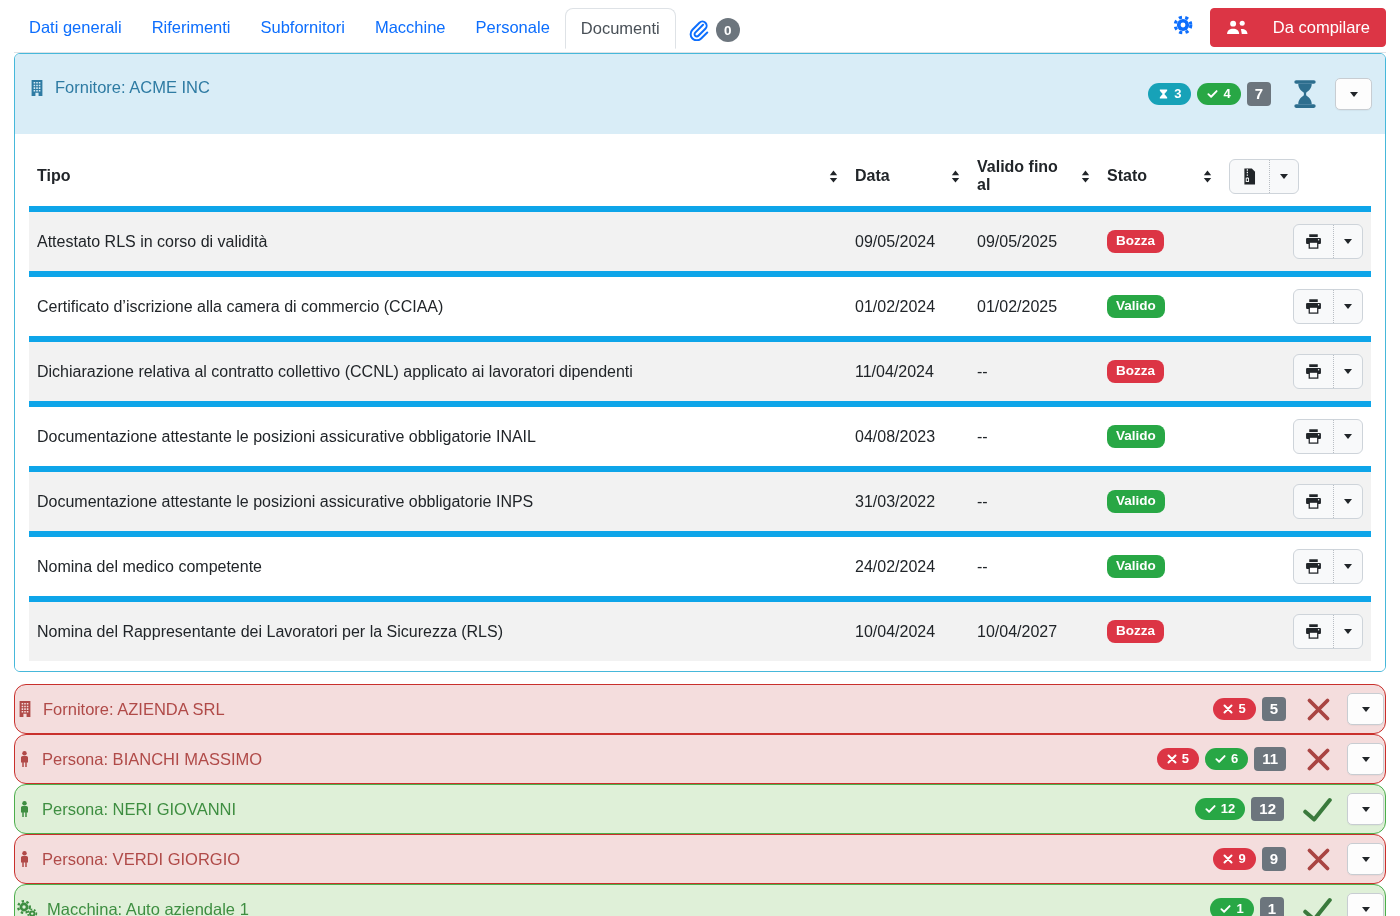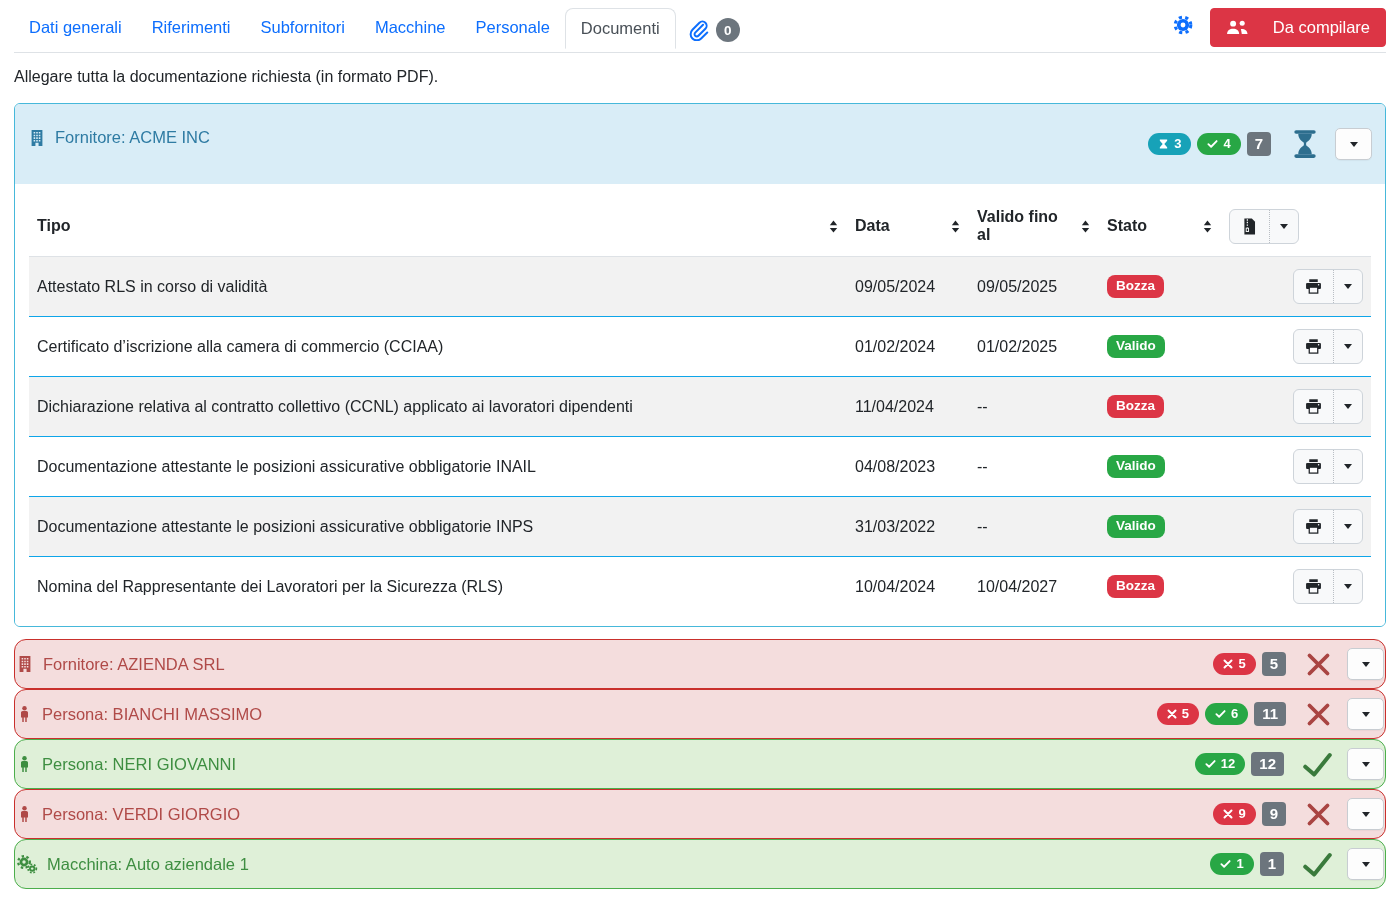--- a/index.html
+++ b/index.html
@@ -41,21 +41,21 @@
   .drop-btn { width:37px; height:32px; background:#fdfdfd; border:1px solid #c8cdd2; border-radius:5px; display:flex; align-items:center; justify-content:center; cursor:pointer; box-shadow:0 1px 1px rgba(0,0,0,.04); }
   .caret { width:0; height:0; border-left:4.5px solid transparent; border-right:4.5px solid transparent; border-top:5.5px solid #212529; }
 
   
   .panel-body { padding:12px 14px 10px 14px; background:#fff; border-radius:0 0 5px 5px; }
   table.docs { width:100%; border-collapse:collapse; color:#212529; }
   table.docs col.c-data { width:122px; } table.docs col.c-valido { width:130px; }
   table.docs col.c-stato { width:122px; } table.docs col.c-actions { width:150px; }
   table.docs th { font-weight:700; text-align:left; padding:12px 8px; font-size:16px; border-bottom:1px solid #dee2e6; }
   table.docs th .th-inner { display:flex; align-items:center; justify-content:space-between; gap:6px; }
-  table.docs td { padding:12px 8px; font-size:16px; border-top:1px solid #0ea5e9; }
+  table.docs td { padding:12px 8px; font-size:16px; border-top:6px solid #0ea5e9; }
   table.docs tbody tr:nth-child(odd) { background:#f2f2f2; }
   td.cell-actions, th.cell-actions { text-align:right; padding-right:8px; }
 
   .status-badge { display:inline-block; color:#fff; font-weight:700; font-size:13.5px; padding:4px 9px; border-radius:8px; line-height:1.1; }
   .status-bozza { background:#dc3545; }
   .status-valido { background:#28a745; }
 
   .split-btn { display:inline-flex; align-items:stretch; background:#f8f9fa; --btn-bg:#f8f9fa; border:1px solid #ced4da; border-radius:6px; overflow:hidden; vertical-align:middle; }
   .split-btn .seg { display:flex; align-items:center; padding:8px 11px; cursor:pointer; }
   .split-btn .seg-caret { padding:8px 10px; border-left:1px dotted #b9bec4; }
@@ -100,21 +100,20 @@
           <circle cx="6.5" cy="4" r="2.7"></circle>
           <path d="M1 13.5c0-3.1 2.4-4.8 5.5-4.8s5.5 1.7 5.5 4.8z"></path>
           <circle cx="14.8" cy="3.6" r="2.3"></circle>
           <path d="M13.6 8.8c3.2-.3 6 1.3 6 4.7h-5.2z"></path>
         </svg>
       </span>
       <span>Da compilare</span>
     </button>
   </nav>
 
-  <p class="intro">Allegare tutta la documentazione richiesta (in formato PDF).</p>
 
   <section class="panel panel-open">
     <header class="panel-head">
       <span class="head-title">
         <span>
           <svg width="18" height="18" viewBox="0 0 16 16" fill="currentColor">
             <path fill-rule="evenodd" d="M3.2 0.8H12.8V15.2H9.4V12.2H6.6V15.2H3.2Z M5 2.6h1.4V4H5z M7.3 2.6h1.4V4H7.3z M9.6 2.6H11V4H9.6z M5 5h1.4v1.4H5z M7.3 5h1.4v1.4H7.3z M9.6 5H11v1.4H9.6z M5 7.4h1.4v1.4H5z M7.3 7.4h1.4v1.4H7.3z M9.6 7.4H11v1.4H9.6z M5 9.8h1.4v1.4H5z M7.3 9.8h1.4v1.4H7.3z M9.6 9.8H11v1.4H9.6z"></path>
           </svg>
         </span>
         <span>Fornitore: ACME INC</span>
@@ -313,20 +312,41 @@
                       <circle cx="12.8" cy="6.4" r="0.7" fill="#f8f9fa"></circle>
                   </svg>
                 </span>
                 <span class="seg seg-caret">
                     <span class="caret"></span>
                   </span>
               </span>
             </td>
           </tr>
           <tr>
+            <td>Nomina del medico competente</td>
+            <td>24/02/2024</td>
+            <td>--</td>
+            <td><span class="status-badge status-valido">Valido</span></td>
+            <td class="cell-actions">
+              <span class="split-btn">
+                <span class="seg">
+                  <svg width="17" height="17" viewBox="0 0 16 16" fill="#212529">
+                    <rect x="4" y="1.2" width="8" height="2.6"></rect>
+                      <rect x="1" y="4.6" width="14" height="5.8" rx="1"></rect>
+                      <rect x="4" y="8.6" width="8" height="5.6" fill="#fff" stroke="#212529" stroke-width="1.2"></rect>
+                      <circle cx="12.8" cy="6.4" r="0.7" fill="#fff"></circle>
+                  </svg>
+                </span>
+                <span class="seg seg-caret">
+                    <span class="caret"></span>
+                  </span>
+              </span>
+            </td>
+          </tr>
+          <tr>
             <td>Nomina del Rappresentante dei Lavoratori per la Sicurezza (RLS)</td>
             <td>10/04/2024</td>
             <td>10/04/2027</td>
             <td><span class="status-badge status-bozza">Bozza</span></td>
             <td class="cell-actions">
               <span class="split-btn">
                 <span class="seg">
                   <svg width="17" height="17" viewBox="0 0 16 16" fill="#212529">
                     <rect x="4" y="1.2" width="8" height="2.6"></rect>
                       <rect x="1" y="4.6" width="14" height="5.8" rx="1"></rect>

